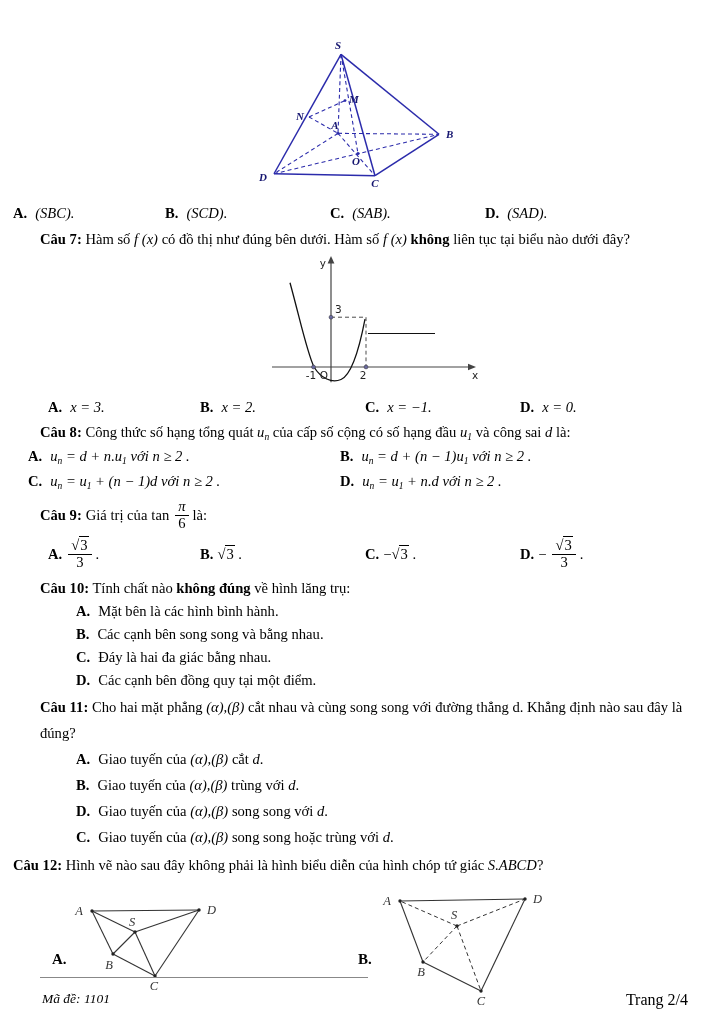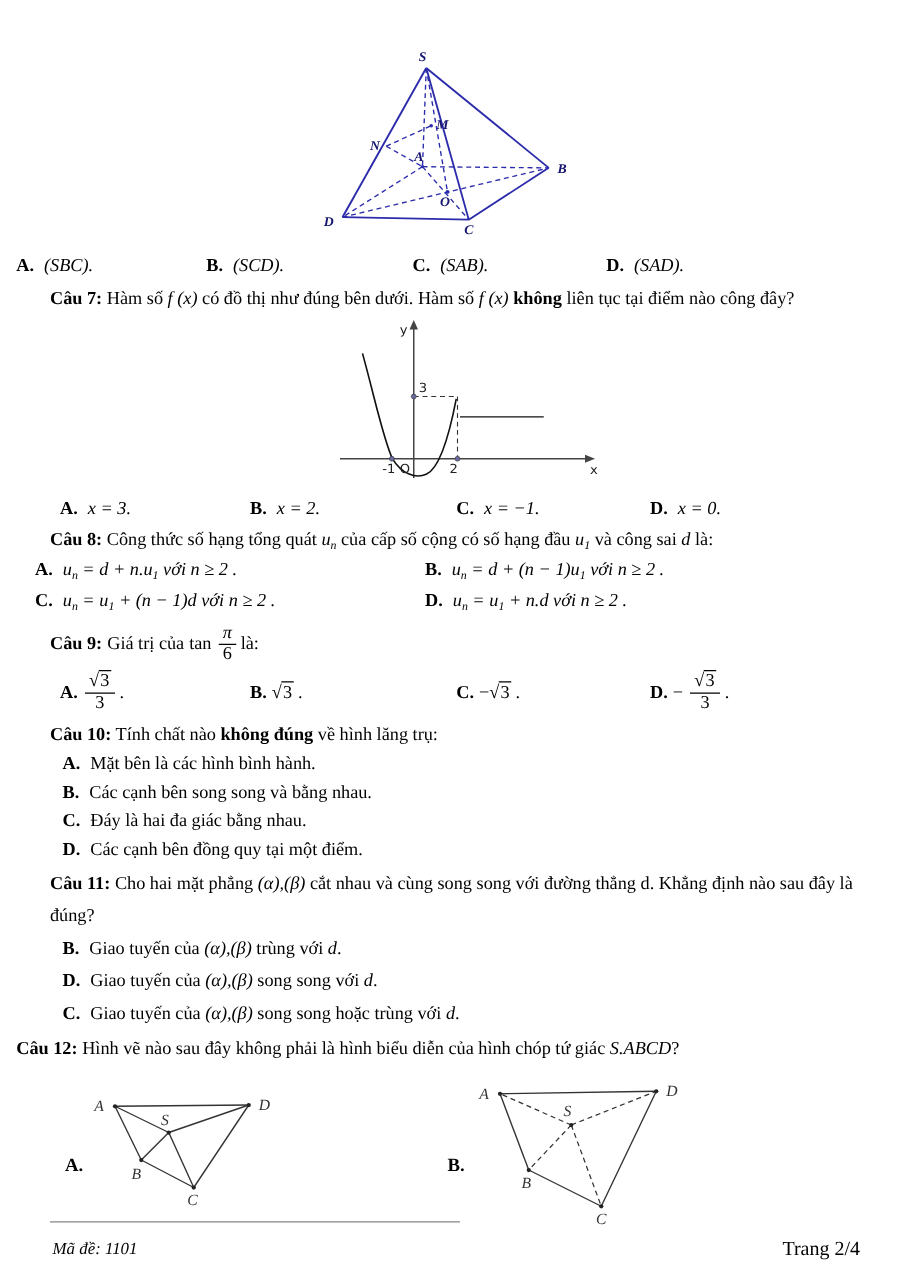--- a/index.html
+++ b/index.html
@@ -5,21 +5,21 @@
   html,body{margin:0;padding:0;background:#e8e8e8;}
   .page{width:724px;height:1024px;background:#ffffff;position:relative;overflow:hidden;
         font-family:"Liberation Serif","DejaVu Serif",serif;font-size:14.6px;color:#000;}
   .qtitle{padding:0 32px 0 40px;line-height:24px;}
   .qtitle.nowrap{white-space:nowrap;}
   .qnum{font-weight:bold;}
   .m{font-style:italic;}
   sub{font-size:9.5px;font-style:italic;vertical-align:-3px;line-height:0;}
   .row4{display:grid;grid-template-columns:152px 165px 155px 1fr;padding-left:48px;line-height:22px;align-items:center;}
   .row2{display:grid;grid-template-columns:312px 1fr;padding-left:28px;line-height:25px;align-items:center;}
-  .optlist{padding-left:50px;}
+  .optlist{padding-left:76px;}
   .optlist .opt{line-height:23px;}
   .optlist.wide .opt{line-height:26px;}
   .lbl{font-weight:bold;margin-right:8px;}
   .rad{border-top:1px solid #000;padding:0 1px;}
   .mfrac{display:inline-block;vertical-align:middle;text-align:center;line-height:1.05;margin:0 2px;}
   .mfrac .top{display:block;border-bottom:1px solid #000;padding:0 3px 0px;}
   .mfrac .bot{display:block;padding-top:0px;}
   .vcenter{display:flex;align-items:center;flex-wrap:nowrap;}
   .vcenter > *{margin-right:4px;}
   .figblock{position:relative;height:150px;margin-top:2px;}
@@ -76,21 +76,21 @@
     <div class="opt"><b class="lbl">D.</b><i class="m">(SAD).</i></div>
   </div>
 
   <div class="qtitle nowrap" style="margin-top:3px;">
     <span class="qnum">Câu 7:</span>
     <span>Hàm số</span>
     <i class="m">f (x)</i>
     <span>có đồ thị như đúng bên dưới. Hàm số</span>
     <i class="m">f (x)</i>
     <b>không</b>
-    <span>liên tục tại điểm nào công đây?</span>
+    <span>liên tục tại biểu nào dưới đây?</span>
   </div>
 
   <svg width="214" height="136" viewBox="0 0 214 142" preserveAspectRatio="none" style="margin:3px 0 0 268px;">
     <g stroke="#444" stroke-width="1.2">
       <line x1="4" y1="118" x2="201" y2="118"></line>
       <line x1="63" y1="134" x2="63" y2="8"></line>
     </g>
     <g fill="#444" stroke="none">
       <polygon points="200,114.6 208,118 200,121.4"></polygon>
       <polygon points="59.6,10 63,2 66.4,10"></polygon>
@@ -195,20 +195,21 @@
     <div class="opt"><b class="lbl">D.</b><span>Các cạnh bên đồng quy tại một điểm.</span></div>
   </div>
 
   <div class="qtitle" style="margin-top:2px;line-height:26px;">
     <span class="qnum">Câu 11:</span>
     <span>Cho hai mặt phẳng</span>
     <i class="m">(α),(β)</i>
     <span>cắt nhau và cùng song song với đường thẳng d. Khẳng định nào sau đây là đúng?</span>
   </div>
   <div class="optlist wide">
+    <div class="opt"><b class="lbl">A.</b><span>Giao tuyến của</span> <i class="m">(α),(β)</i> <span>cắt</span> <i class="m">d</i><span>.</span></div>
     <div class="opt"><b class="lbl">B.</b><span>Giao tuyến của</span> <i class="m">(α),(β)</i> <span>trùng với</span> <i class="m">d</i><span>.</span></div>
     <div class="opt"><b class="lbl">D.</b><span>Giao tuyến của</span> <i class="m">(α),(β)</i> <span>song song với</span> <i class="m">d</i><span>.</span></div>
     <div class="opt"><b class="lbl">C.</b><span>Giao tuyến của</span> <i class="m">(α),(β)</i> <span>song song hoặc trùng với</span> <i class="m">d</i><span>.</span></div>
   </div>
 
   <div class="qtitle nowrap" style="margin-top:3px;padding-left:13px;">
     <span class="qnum">Câu 12:</span>
     <span>Hình vẽ nào sau đây không phải là hình biểu diễn của hình chóp tứ giác</span>
     <i class="m">S.ABCD</i><span>?</span>
   </div>

